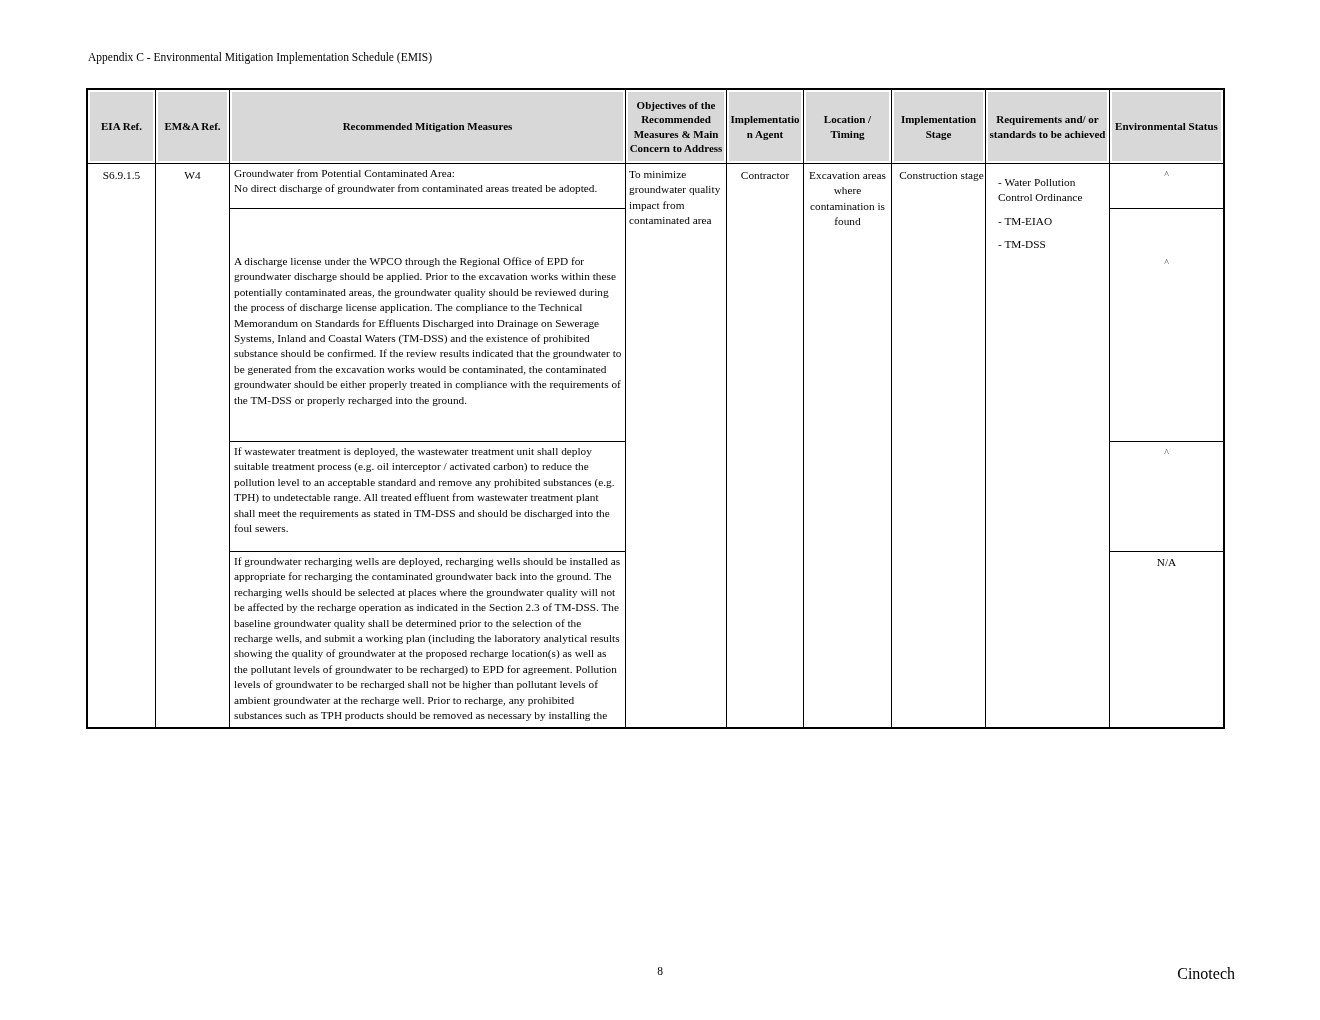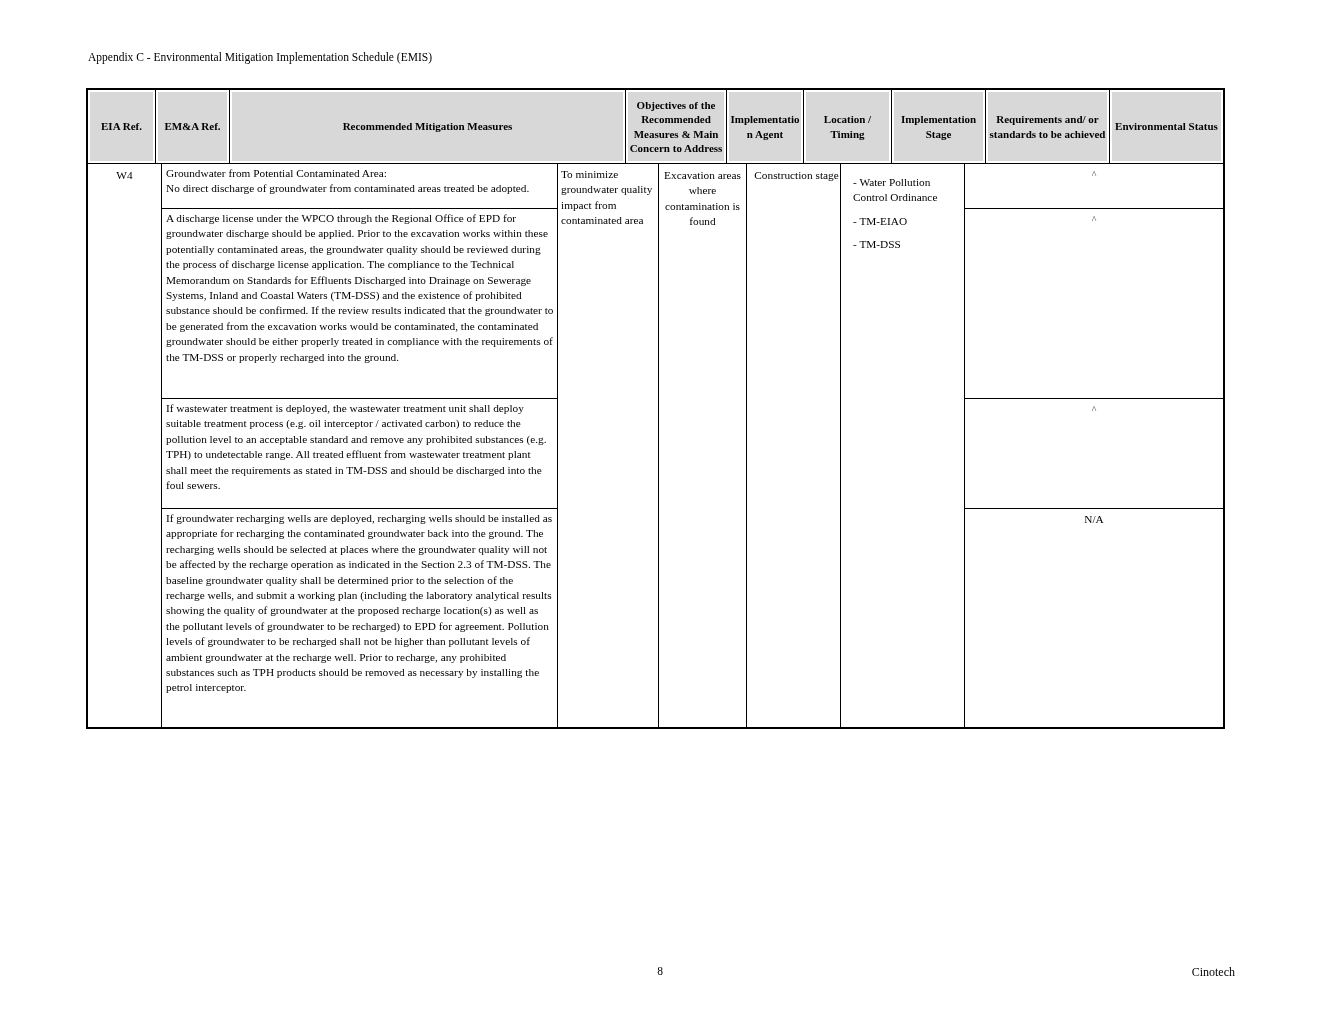--- a/index.html
+++ b/index.html
@@ -44,34 +44,34 @@
   .c7 { width: 94px; }  .c8 { width: 124px; } .c9 { flex: 1; }
   .t-center { text-align: center; padding-top: 4px; }
   .t-left   { text-align: left; padding: 3px 2px 0 3px; }
   .sub-box {
     border-bottom: 1px solid #000;
     padding: 2px 3px 0 4px;
     overflow: hidden;
   }
   .sub-box.last { border-bottom: none; }
   .h45  { height: 45px; }
-  .h190 { height: 190px; }
+  .h190 { height: 190px; margin-top: 43px; }
   .h110 { height: 110px; }
   .h218 { height: 218px; }
   .u { }
   .status-box { text-align: center; padding-top: 3px; }
   .caret { font-size: 10px; color: #444; }
   .req-item { margin: 8px; }
   .footer-page {
     position: absolute; left: 0; right: 0; top: 965px;
     text-align: center; font-size: 11.5px;
   }
   .footer-right {
     position: absolute; right: 85px; top: 965px;
-    font-size: 12px;
+    font-size: 16px;
     font-family: Liberation Serif, serif;
   }
 </style>
 </head>
 <body>
 
 <div class="doc-title">Appendix C - Environmental Mitigation Implementation Schedule (EMIS)</div>
 
 <div class="tbl">
   <div class="hdr-row">
@@ -80,33 +80,35 @@
     <div class="hdr-cell c3">Recommended Mitigation Measures</div>
     <div class="hdr-cell c4">Objectives of the Recommended Measures &amp; Main Concern to Address</div>
     <div class="hdr-cell c5">Implementation Agent</div>
     <div class="hdr-cell c6">Location / Timing</div>
     <div class="hdr-cell c7">Implementation Stage</div>
     <div class="hdr-cell c8">Requirements and/ or standards to be achieved</div>
     <div class="hdr-cell c9">Environmental Status</div>
   </div>
 
   <div class="body-row">
+    <div class="body-col c1 t-center">S6.9.1.5</div>
     <div class="body-col c2 t-center">W4</div>
 
     <div class="body-col c3">
       <div class="sub-box h45">
         <span class="u">Groundwater from Potential Contaminated Area:</span><br>
         <span>No direct discharge of groundwater from contaminated areas treated be adopted.</span>
       </div>
       <div class="sub-box h190">A discharge license under the WPCO through the Regional Office of EPD for groundwater discharge should be applied. Prior to the excavation works within these potentially contaminated areas, the groundwater quality should be reviewed during the process of discharge license application. The compliance to the Technical Memorandum on Standards for Effluents Discharged into Drainage on Sewerage Systems, Inland and Coastal Waters (TM-DSS) and the existence of prohibited substance should be confirmed. If the review results indicated that the groundwater to be generated from the excavation works would be contaminated, the contaminated groundwater should be either properly treated in compliance with the requirements of the TM-DSS or properly recharged into the ground.</div>
       <div class="sub-box h110">If wastewater treatment is deployed, the wastewater treatment unit shall deploy suitable treatment process (e.g. oil interceptor / activated carbon) to reduce the pollution level to an acceptable standard and remove any prohibited substances (e.g. TPH) to undetectable range. All treated effluent from wastewater treatment plant shall meet the requirements as stated in TM-DSS and should be discharged into the foul sewers.</div>
       <div class="sub-box h218 last">If groundwater recharging wells are deployed, recharging wells should be installed as appropriate for recharging the contaminated groundwater back into the ground. The recharging wells should be selected at places where the groundwater quality will not be affected by the recharge operation as indicated in the Section 2.3 of TM-DSS. The baseline groundwater quality shall be determined prior to the selection of the recharge wells, and submit a working plan (including the laboratory analytical results showing the quality of groundwater at the proposed recharge location(s) as well as the pollutant levels of groundwater to be recharged) to EPD for agreement. Pollution levels of groundwater to be recharged shall not be higher than pollutant levels of ambient groundwater at the recharge well. Prior to recharge, any prohibited substances such as TPH products should be removed as necessary by installing the petrol interceptor.</div>
     </div>
 
     <div class="body-col c4 t-left">To minimize groundwater quality impact from contaminated area</div>
+    <div class="body-col c5 t-center">Contractor</div>
     <div class="body-col c6 t-center">Excavation areas where contamination is found</div>
     <div class="body-col c7 t-center" style="padding-left:6px;">Construction stage</div>
 
     <div class="body-col c8 t-left" style="padding-left:4px;">
       <div class="req-item">- Water Pollution Control Ordinance</div>
       <div class="req-item">- TM-EIAO</div>
       <div class="req-item">- TM-DSS</div>
     </div>
 
     <div class="body-col c9">

